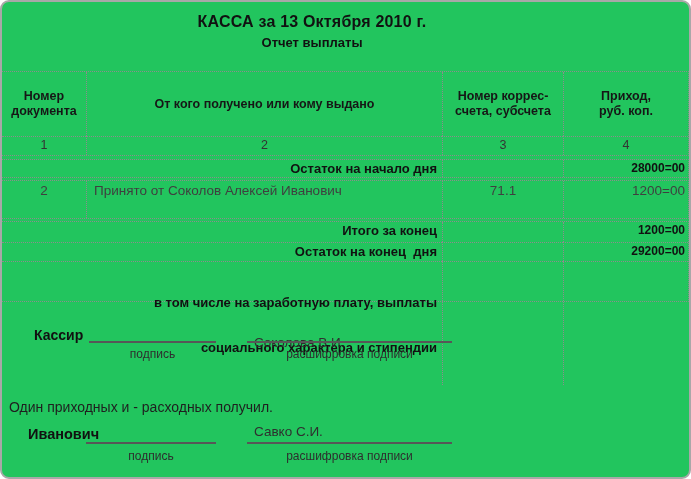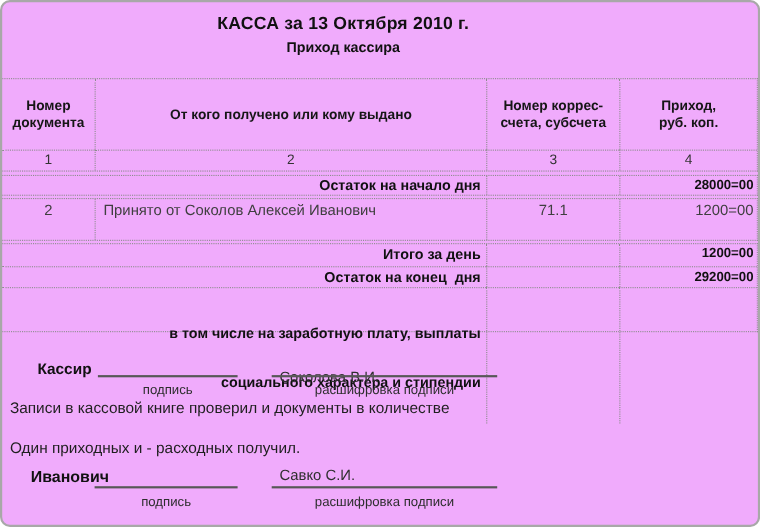--- a/index.html
+++ b/index.html
@@ -1,20 +1,20 @@
 <!DOCTYPE html>
 <html><head>
 <meta charset="utf-8">
 <style>
   * { margin:0; padding:0; box-sizing:border-box; }
   html,body { background:#fff; }
   .sheet {
     position:relative;
     width:691px; height:479px;
-    background:#f0abfc;
+    background:#22c55e;
     border:2px solid #a8a8a8;
     border-radius:9px;
     overflow:hidden;
     font-family:"Liberation Sans", sans-serif;
     color:#1a1a1a;
   }
   .title {
     position:absolute; top:11px; left:0; width:620px;
     text-align:center; font-size:16px; font-weight:bold; color:#111;
     letter-spacing:0.2px;
@@ -68,21 +68,21 @@
   .sig-name { position:absolute; font-size:13.5px; color:#2f2f2f; }
   .cap { position:absolute; text-align:center; font-size:12px; color:#2e2e2e; }
   .note { position:absolute; left:7px; font-size:14px; color:#1f1f1f; }
 </style>
 </head>
 <body>
 
 <div class="sheet">
 
   <div class="title">КАССА за 13 Октября 2010 г.</div>
-  <div class="subtitle">Приход кассира</div>
+  <div class="subtitle">Отчет выплаты</div>
 
   <div class="tbl frag-a">
     <div class="hc nbl">
       <span>Номер</span>
       <span>документа</span>
     </div>
     <div class="hc cell">
       <span>От кого получено или кому выдано</span>
     </div>
     <div class="hc cell">
@@ -106,21 +106,21 @@
   </div>
 
   <div class="tbl frag-c">
     <div class="entry t-center nbl">2</div>
     <div class="entry pl cell">Принято от Соколов Алексей Иванович</div>
     <div class="entry t-center cell">71.1</div>
     <div class="entry t-right pr cell">1200=00</div>
   </div>
 
   <div class="tbl frag-d">
-    <div class="lbl nbl">Итого за день</div>
+    <div class="lbl nbl">Итого за конец</div>
     <div class="cell"></div>
     <div class="amt cell">1200=00</div>
 
     <div class="lbl nbl btop">Остаток на конец  дня</div>
     <div class="cell btop"></div>
     <div class="amt cell btop">29200=00</div>
 
     <div class="lbl incl nbl btop">
       <span>в том числе на заработную плату, выплаты</span>
       <span>социального характера и стипендии</span>
@@ -129,21 +129,20 @@
     <div class="cell btop"></div>
   </div>
 
   <div class="abs role" style="left:13px; top:325px;">Кассир</div>
   <div class="uline" style="left:87px; top:339px; width:127px;"></div>
   <div class="sig-name" style="left:252px; top:333px;">Соколова В.И.</div>
   <div class="uline" style="left:245px; top:339px; width:205px;"></div>
   <div class="cap" style="left:87px; top:345px; width:127px;">подпись</div>
   <div class="cap" style="left:245px; top:345px; width:205px;">расшифровка подписи</div>
 
-  <div class="note" style="top:360px;">Записи в кассовой книге проверил и документы в количестве</div>
   <div class="note" style="top:384px;margin-top:13px;">Один приходных и - расходных получил.</div>
 
   <div class="abs role" style="left:7px; top:424px; font-size:14.5px;">Иванович</div>
   <div class="uline" style="left:84px; top:440px; width:130px;"></div>
   <div class="sig-name" style="left:252px; top:422px;">Савко С.И.</div>
   <div class="uline" style="left:245px; top:440px; width:205px;"></div>
   <div class="cap" style="left:84px; top:447px; width:130px;">подпись</div>
   <div class="cap" style="left:245px; top:447px; width:205px;">расшифровка подписи</div>
 
 </div>

